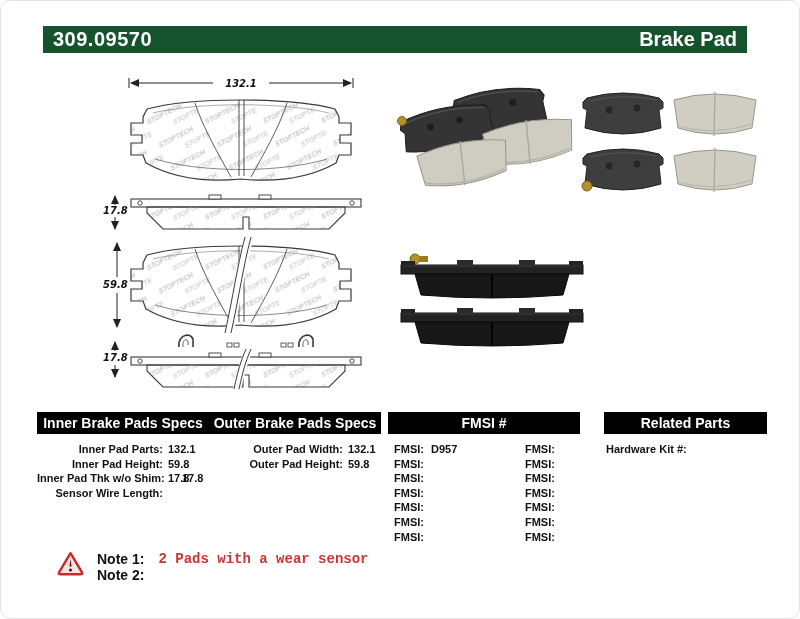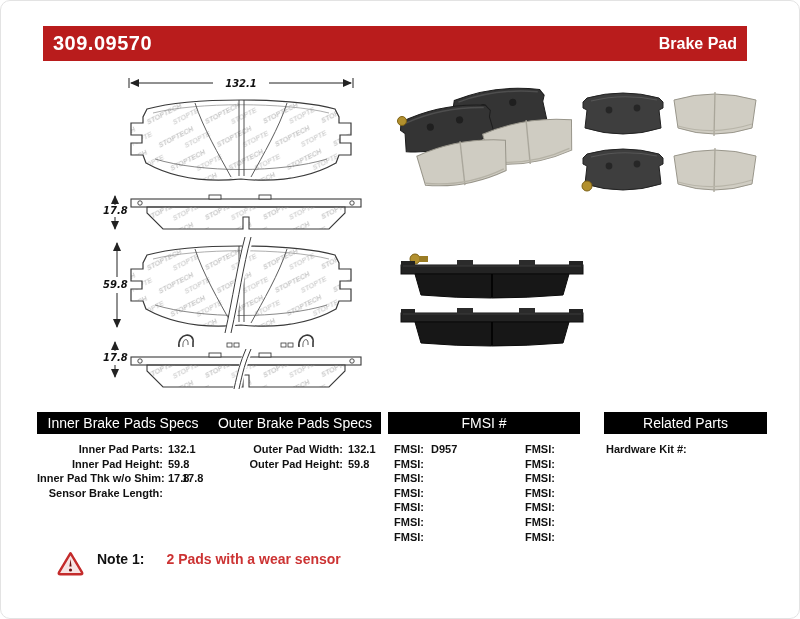--- a/index.html
+++ b/index.html
@@ -1,25 +1,25 @@
 <!DOCTYPE html>
 <html><head>
 <meta charset="utf-8">
 <style>
   html,body{margin:0;padding:0;background:#fff;}
   .page{position:relative;width:800px;height:619px;background:#fff;border:1px solid #e3e3e3;border-radius:10px;overflow:hidden;font-family:"Liberation Sans",sans-serif;box-sizing:border-box;}
   
-  .hdr-bar{position:absolute;left:42px;top:25px;width:704px;height:35px;background:#b91c1c;color:#fff;display:flex;align-items:center;justify-content:space-between;padding:0 10px;box-sizing:border-box;}
+  .hdr-bar{position:absolute;left:42px;top:25px;width:704px;height:27px;background:#14532d;color:#fff;display:flex;align-items:center;justify-content:space-between;padding:0 10px;box-sizing:border-box;}
   .hdr-part{font-size:20px;font-weight:bold;letter-spacing:.5px;}
-  .hdr-title{font-size:16px;font-weight:bold;text-align:right;}
+  .hdr-title{font-size:20px;font-weight:bold;text-align:right;}
   
   .abs{position:absolute;}
   
   .tbl{position:absolute;left:36px;top:411px;width:730px;height:148px;font-weight:bold;color:#111;}
-  .tbl-bar{position:absolute;top:0;height:22px;background:#000;color:#fff;display:flex;align-items:center;font-size:14px;font-weight:normal;}
+  .tbl-bar{position:absolute;top:0;height:22px;background:#000;color:#fff;display:flex;align-items:center;font-size:14px;font-weight:bold;}
   .tbl-bar span{flex:1;text-align:center;}
   .bar-specs{left:0;width:344px;}
   .bar-fmsi{left:351px;width:192px;}
   .bar-rel{left:567px;width:163px;}
   .col{position:absolute;top:30px;font-size:11px;line-height:14.6px;}
   .spec-row{display:flex;white-space:nowrap;}
   .spec-label{text-align:right;}
   .inner-col{left:0;}
   .inner-col .spec-label{width:126px;}
   .outer-col{left:140px;}
@@ -28,21 +28,21 @@
   .fmsi-col{left:357px;display:flex;}
   .fmsi-sub{display:flex;flex-direction:column;}
   .fmsi-sub2{margin-left:58px;}
   .fmsi-row{display:flex;white-space:nowrap;}
   .fmsi-val{margin-left:7px;min-width:36px;}
   .rel-col{left:569px;}
   
   .notes{position:absolute;left:56px;top:550px;display:flex;align-items:flex-start;}
   .note-lines{margin-left:13px;font-size:14px;font-weight:bold;line-height:16px;color:#111;}
   .note-line{display:flex;white-space:nowrap;}
-  .note-red{color:#cc3333;margin-left:22px;}
+  .note-red{color:#cc3333;margin-left:14px;font-family:Liberation Mono, monospace;}
   .note-plain{margin-left:9px;}
   svg text.dim{font-size:10px;font-weight:bold;font-style:italic;fill:#111;font-family:"DejaVu Sans",sans-serif;}
 </style>
 </head>
 <body>
 
 <div class="page">
 
   <div class="hdr-bar">
     <span class="hdr-part">309.09570</span>
@@ -208,21 +208,21 @@
       </div>
       <div class="spec-row">
         <span class="spec-label">Inner Pad Height:</span>
         <span class="spec-val">59.8</span>
       </div>
       <div class="spec-row">
         <span class="spec-label">Inner Pad Thk w/o Shim:</span>
         <span class="spec-val">17.8</span>
       </div>
       <div class="spec-row">
-        <span class="spec-label">Sensor Brake Length:</span>
+        <span class="spec-label">Sensor Wire Length:</span>
         <span class="spec-val"></span>
       </div>
     </div>
 
     <div class="col outer-col">
       <div class="spec-row">
         <span class="spec-label">Outer Pad Width:</span>
         <span class="spec-val">132.1</span>
       </div>
       <div class="spec-row">
@@ -309,16 +309,20 @@
     <svg width="27" height="25" viewBox="0 0 27 25">
       <path d="M13.5,2.2 L25,21.3 Q26,23.2 23.7,23.2 L3.3,23.2 Q1,23.2 2,21.3 Z" fill="#f6e3e3" stroke="#c42b2b" stroke-width="2.4" stroke-linejoin="round"></path>
       <path d="M13.5,8 L14.6,15.5 L12.4,15.5 Z" fill="#6b1010"></path>
       <circle cx="13.5" cy="19" r="1.6" fill="#6b1010"></circle>
     </svg>
     <div class="note-lines">
       <div class="note-line">
         <span>Note 1:</span>
         <span class="note-red">2 Pads with a wear sensor</span>
       </div>
+      <div class="note-line">
+        <span>Note 2:</span>
+        <span class="note-plain"></span>
+      </div>
     </div>
   </div>
 
 </div>
 
 </body></html>

